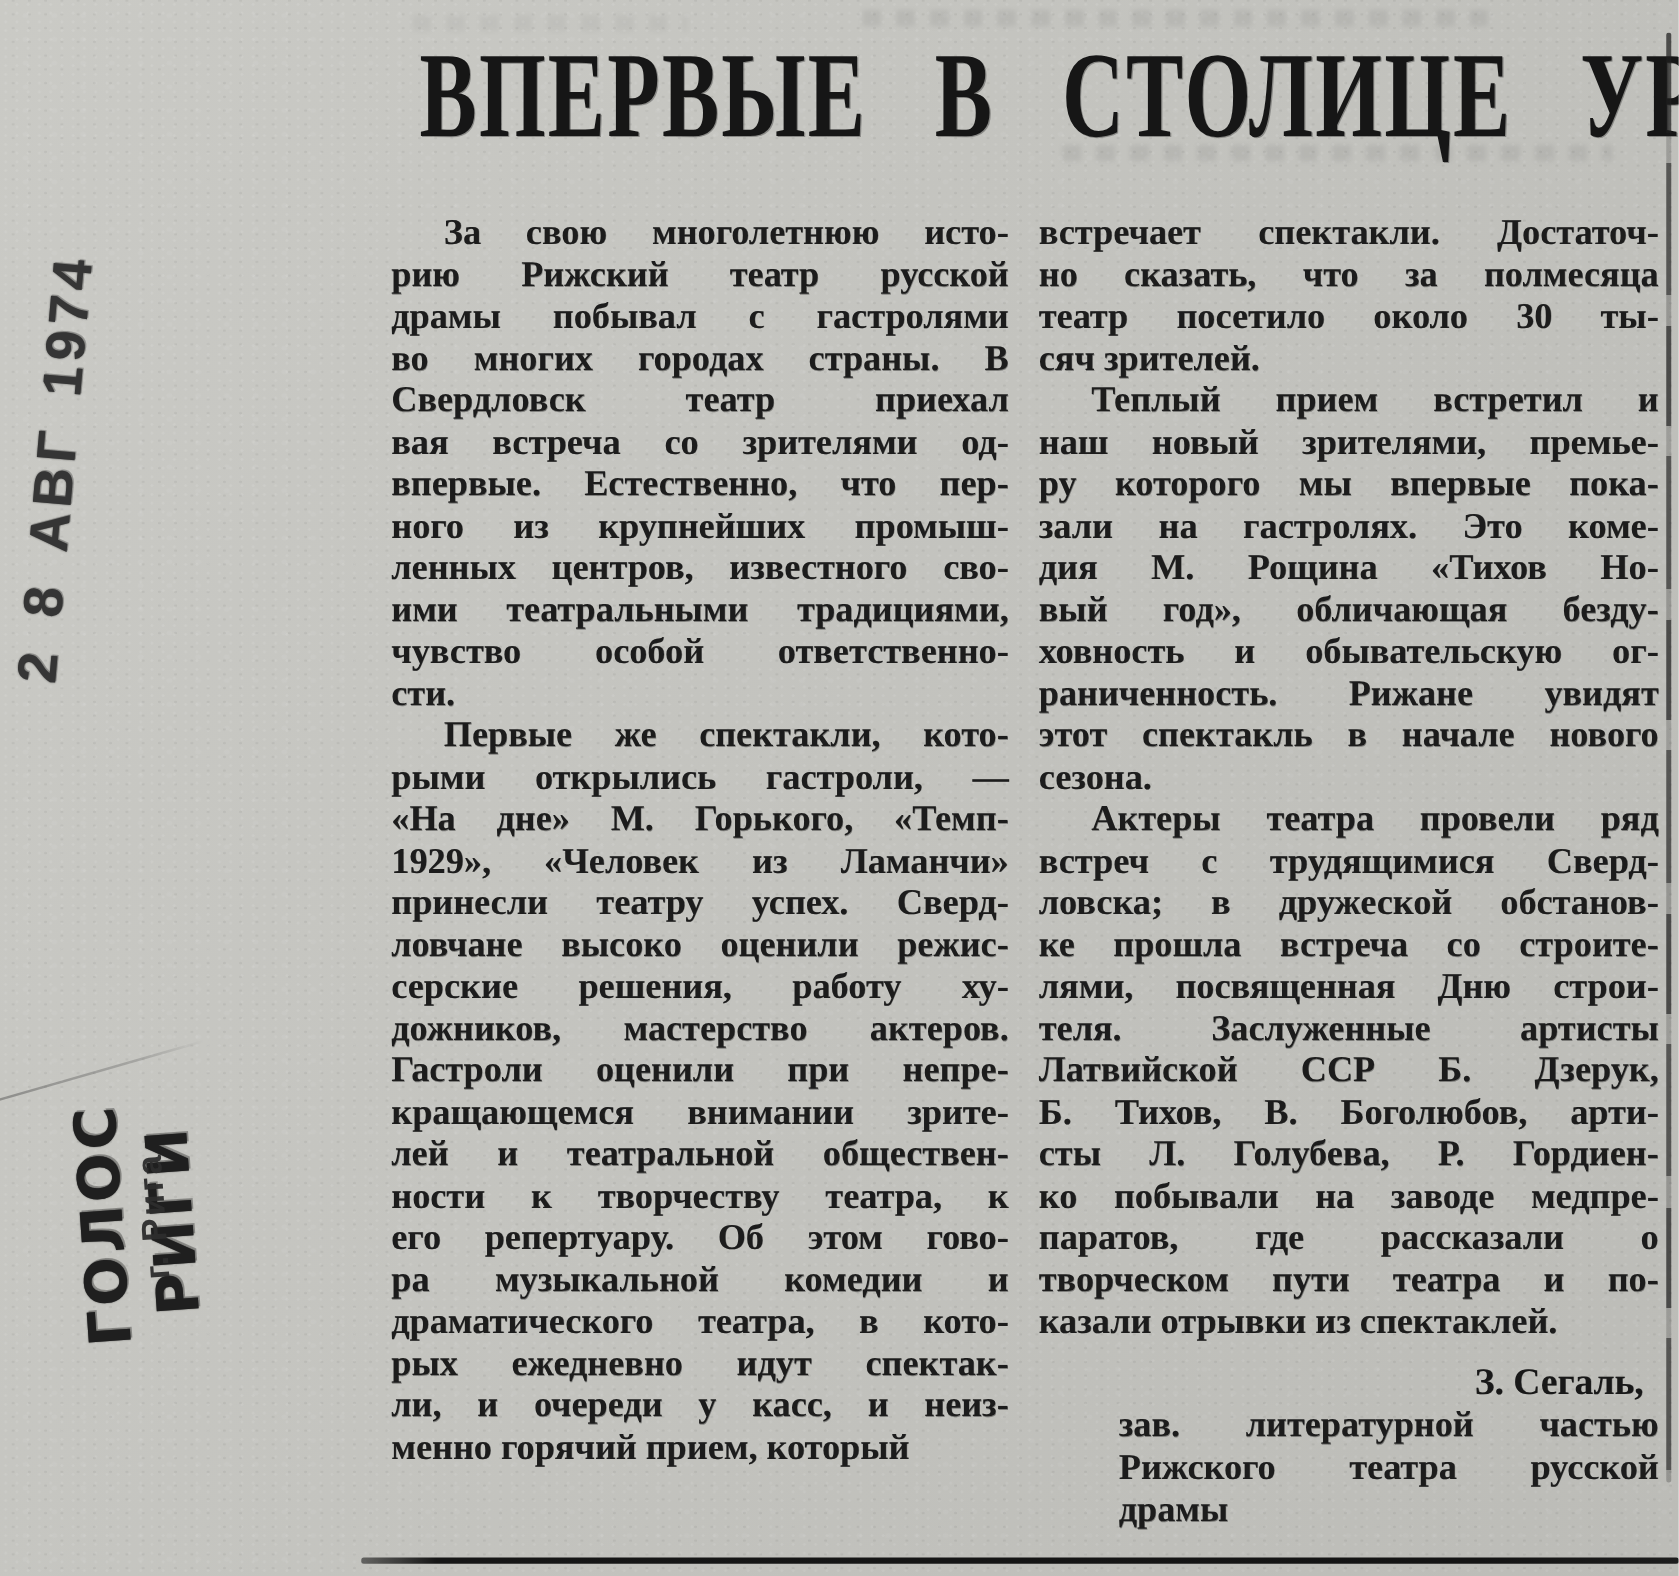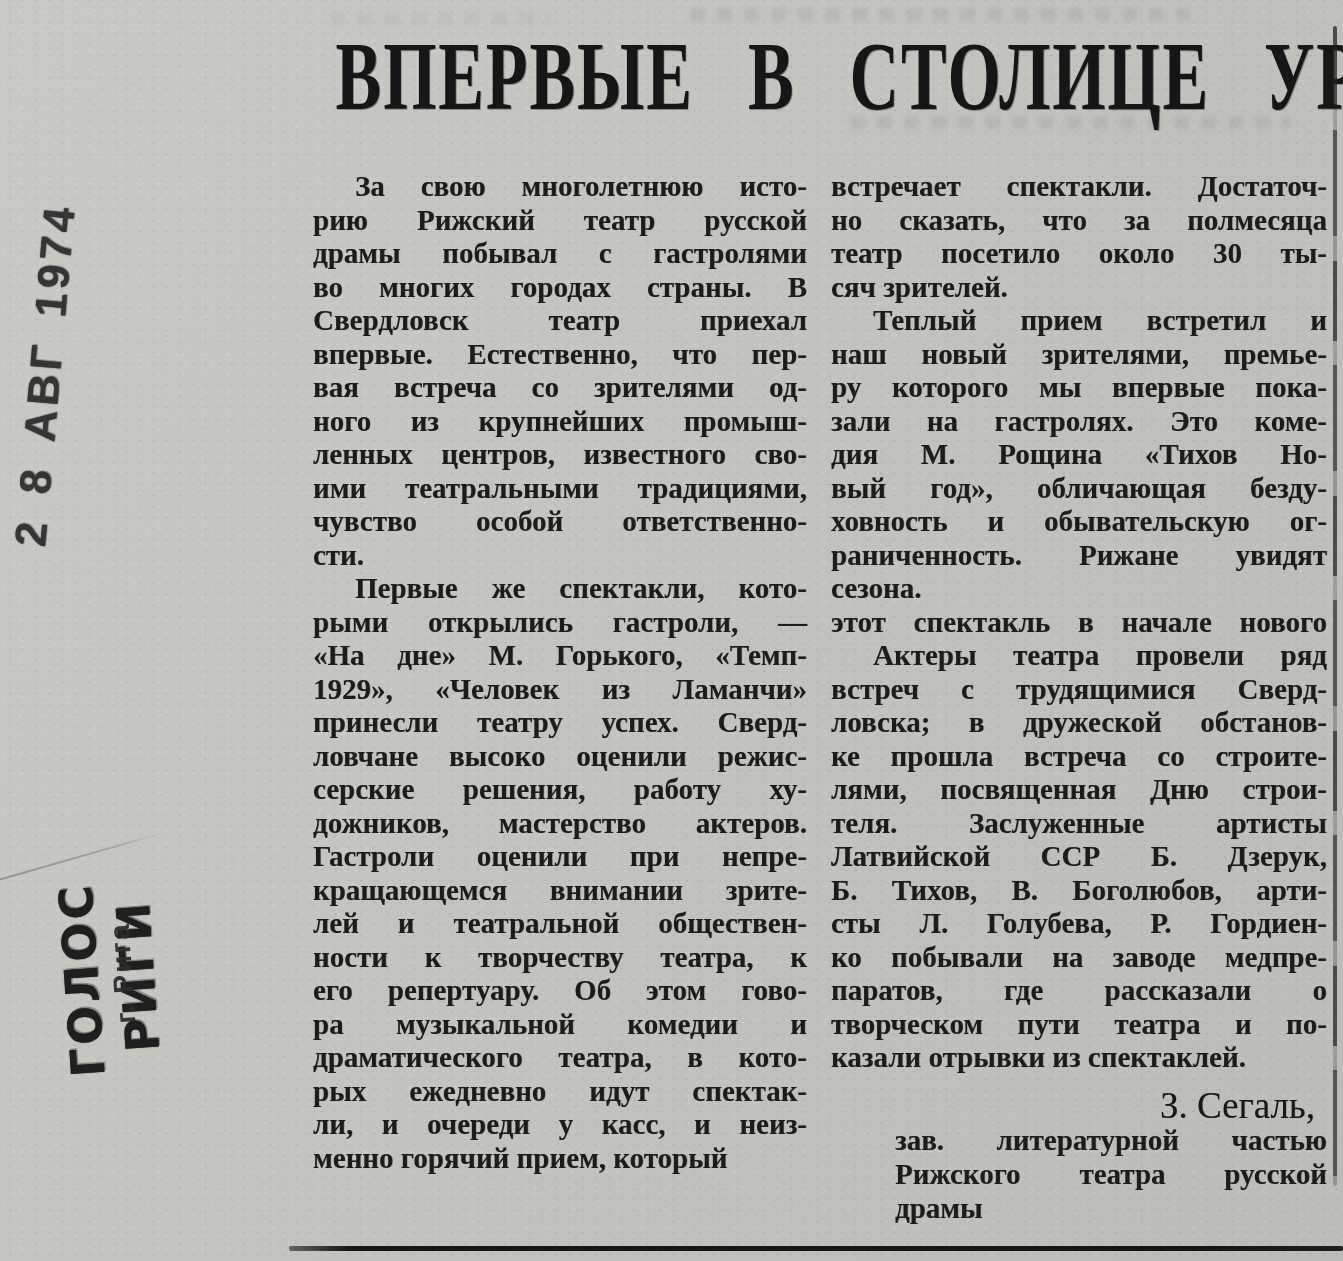--- a/index.html
+++ b/index.html
@@ -39,21 +39,21 @@
   .ln{
     height:33.5px;line-height:33.5px;
     text-align:justify;text-align-last:justify;
     white-space:normal;overflow:visible;
   }
   .ln.indent{padding-left:42px;}
   .ln.end{text-align-last:left;}
   .sig-name{
     margin:14px 0 0 0;height:34px;line-height:34px;
     text-align:right;padding-right:12px;
-    font-size:37px;font-weight:normal;color:#181818;
+    font-size:30px;font-weight:bold;color:#181818;
   }
   .sig-role .ln{padding-left:64px;height:34px;line-height:34px;}
   .rule-bottom{
     position:absolute;left:289px;top:1246px;width:1054px;height:5px;
     background:linear-gradient(90deg, rgba(20,20,20,.55), #161616 60px, #141414 85%, #1d1d1d);
     border-radius:2px;
   }
   .rule-right{
     position:absolute;left:1333px;top:26px;width:4px;height:1160px;
     background:repeating-linear-gradient(180deg,
@@ -119,22 +119,22 @@
   <div class="crease"></div>
 
   <h1 class="title">ВПЕРВЫЕ В СТОЛИЦЕ УРАЛА</h1>
 
   <div class="col col-left">
       <div class="ln indent">За свою многолетнюю исто-</div>
       <div class="ln">рию Рижский театр русской</div>
       <div class="ln">драмы побывал с гастролями</div>
       <div class="ln">во многих городах страны. В</div>
       <div class="ln">Свердловск театр приехал</div>
+      <div class="ln">вая встреча со зрителями од-</div>
       <div class="ln">впервые. Естественно, что пер-</div>
-      <div class="ln">вая встреча со зрителями од-</div>
       <div class="ln">ного из крупнейших промыш-</div>
       <div class="ln">ленных центров, известного сво-</div>
       <div class="ln">ими театральными традициями,</div>
       <div class="ln">чувство особой ответственно-</div>
       <div class="ln end">сти.</div>
       <div class="ln indent">Первые же спектакли, кото-</div>
       <div class="ln">рыми открылись гастроли, —</div>
       <div class="ln">«На дне» М. Горького, «Темп-</div>
       <div class="ln">1929», «Человек из Ламанчи»</div>
       <div class="ln">принесли театру успех. Сверд-</div>
@@ -160,22 +160,22 @@
         <div class="ln">театр посетило около 30 ты-</div>
         <div class="ln end">сяч зрителей.</div>
         <div class="ln indent">Теплый прием встретил и</div>
         <div class="ln">наш новый зрителями, премье-</div>
         <div class="ln">ру которого мы впервые пока-</div>
         <div class="ln">зали на гастролях. Это коме-</div>
         <div class="ln">дия М. Рощина «Тихов Но-</div>
         <div class="ln">вый год», обличающая безду-</div>
         <div class="ln">ховность и обывательскую ог-</div>
         <div class="ln">раниченность. Рижане увидят</div>
+        <div class="ln">этот спектакль в начале нового</div>
         <div class="ln end">сезона.</div>
-        <div class="ln">этот спектакль в начале нового</div>
         <div class="ln indent">Актеры театра провели ряд</div>
         <div class="ln">встреч с трудящимися Сверд-</div>
         <div class="ln">ловска; в дружеской обстанов-</div>
         <div class="ln">ке прошла встреча со строите-</div>
         <div class="ln">лями, посвященная Дню строи-</div>
         <div class="ln">теля. Заслуженные артисты</div>
         <div class="ln">Латвийской ССР Б. Дзерук,</div>
         <div class="ln">Б. Тихов, В. Боголюбов, арти-</div>
         <div class="ln">сты Л. Голубева, Р. Гордиен-</div>
         <div class="ln">ко побывали на заводе медпре-</div>

